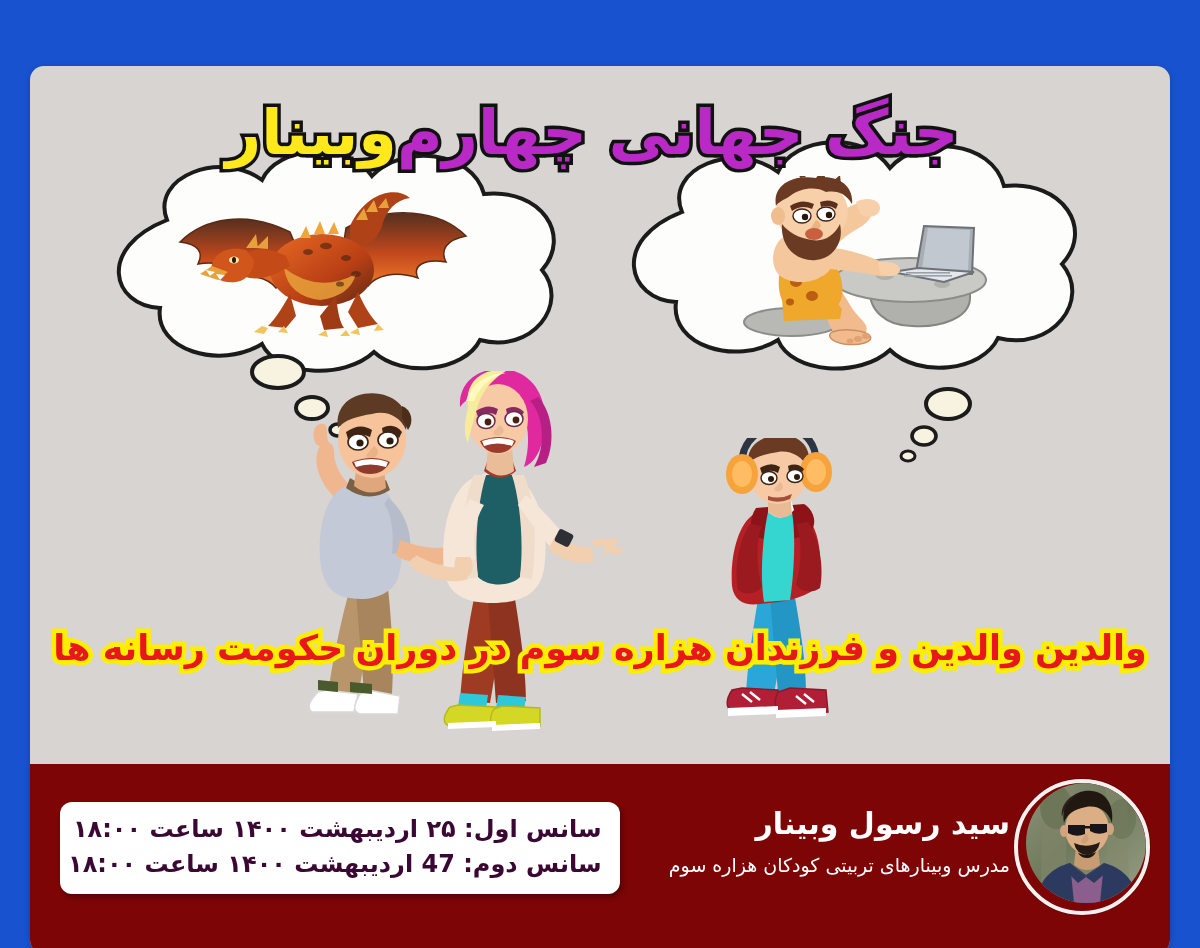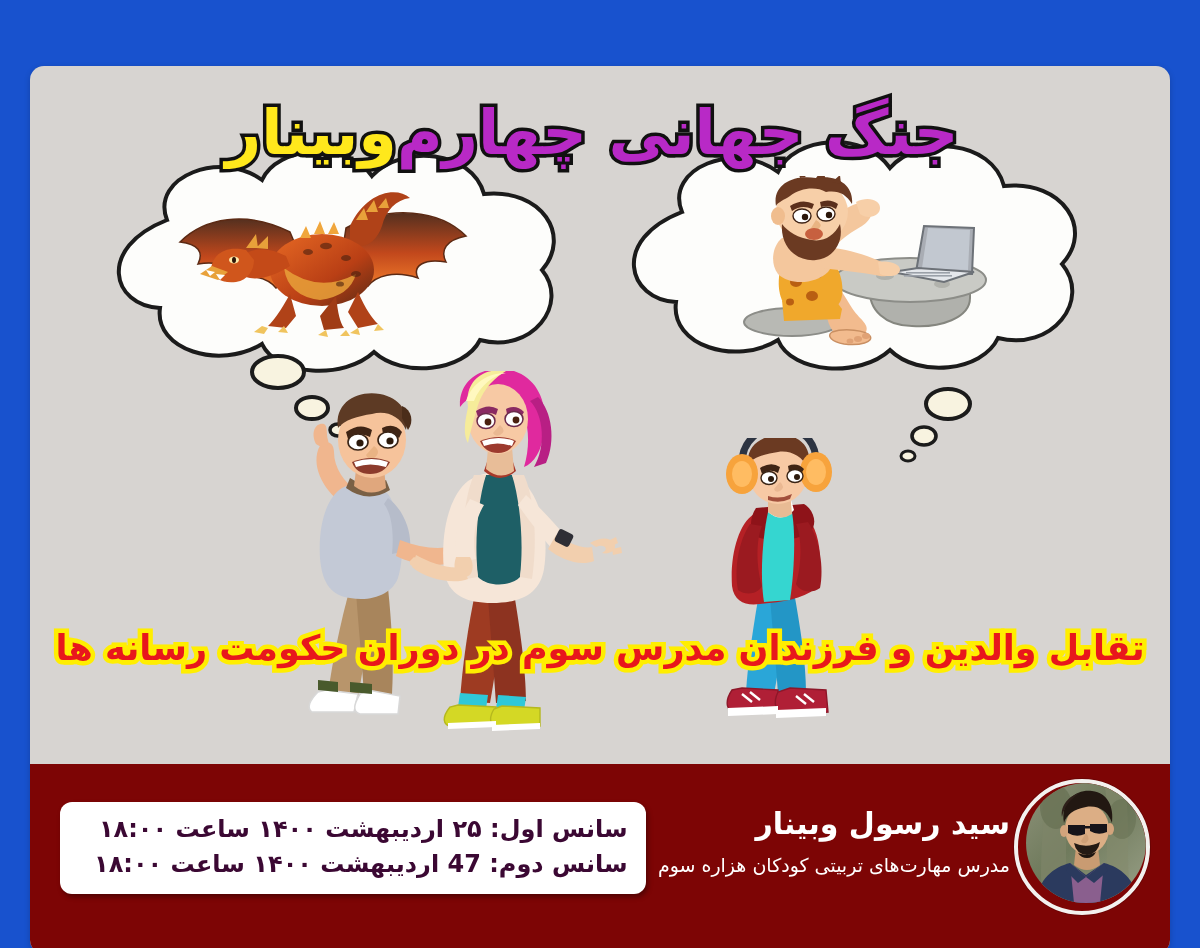--- a/index.html
+++ b/index.html
@@ -54,21 +54,21 @@
   }
 
   
   .footer{
     position:absolute;left:0;bottom:0;width:1140px;height:190px;
     background:#7d0505;z-index:60;
   }
   .sessions{
     position:absolute;left:30px;top:38px;
     background:#ffffff;border-radius:12px;
-    padding:10px 18px 12px 34px;
+    padding:10px 18px 12px 8px;
     box-shadow:2px 3px 5px rgba(0,0,0,.35);
     direction:rtl;text-align:right;
   }
   .sessions div{
     font-family:"DejaVu Sans","Liberation Sans",sans-serif;
     font-weight:bold;font-size:24px;color:#3b0833;
     line-height:1.45;white-space:nowrap;
   }
   .presenter{
     position:absolute;right:160px;top:40px;
@@ -447,33 +447,33 @@
         <circle cx="73" cy="41" r="3" fill="#2d1a0c"></circle>
         <circle cx="99" cy="39" r="3" fill="#2d1a0c"></circle>
 
         <path d="M82,44 q6,5 0,9 q-5,2 -6,-2 z" fill="#eab892"></path>
 
         <path d="M70,58 q12,4 24,-2 l-2,5 q-11,5 -22,1 z" fill="#a2503c"></path>
       </svg>
     </div>
 
     <div class="subtitle">
-      <span>تقابل والدین و فرزندان مدرس سوم در دوران حکومت رسانه ها</span>
+      <span>والدین والدین و فرزندان هزاره سوم در دوران حکومت رسانه ها</span>
     </div>
 
     <div class="footer">
 
       <div class="sessions">
         <div>سانس اول: ۲۵ اردیبهشت ۱۴۰۰ ساعت ۱۸:۰۰</div>
         <div>سانس دوم: 47 اردیبهشت ۱۴۰۰ ساعت ۱۸:۰۰</div>
       </div>
 
       <div class="presenter">
         <div class="name">سید رسول وبینار</div>
-        <div class="role">مدرس مهارت‌های تربیتی کودکان هزاره سوم</div>
+        <div class="role">مدرس وبینار‌های تربیتی کودکان هزاره سوم</div>
       </div>
 
       <div class="avatar">
         <svg width="120" height="120" viewBox="0 0 120 120">
           <defs>
             <clipPath id="avClip">
                 <circle cx="60" cy="60" r="60"></circle>
               </clipPath>
             <linearGradient id="bgTree" x1="0" y1="0" x2="1" y2="1">
               <stop offset="0%" stop-color="#8d9279"></stop>

